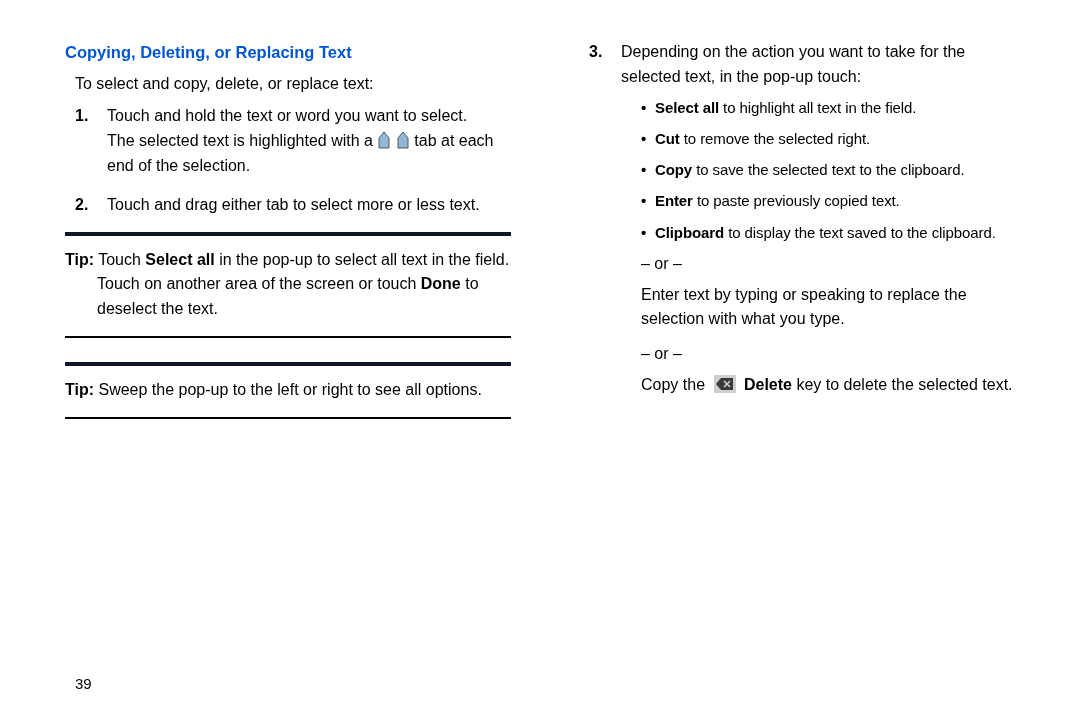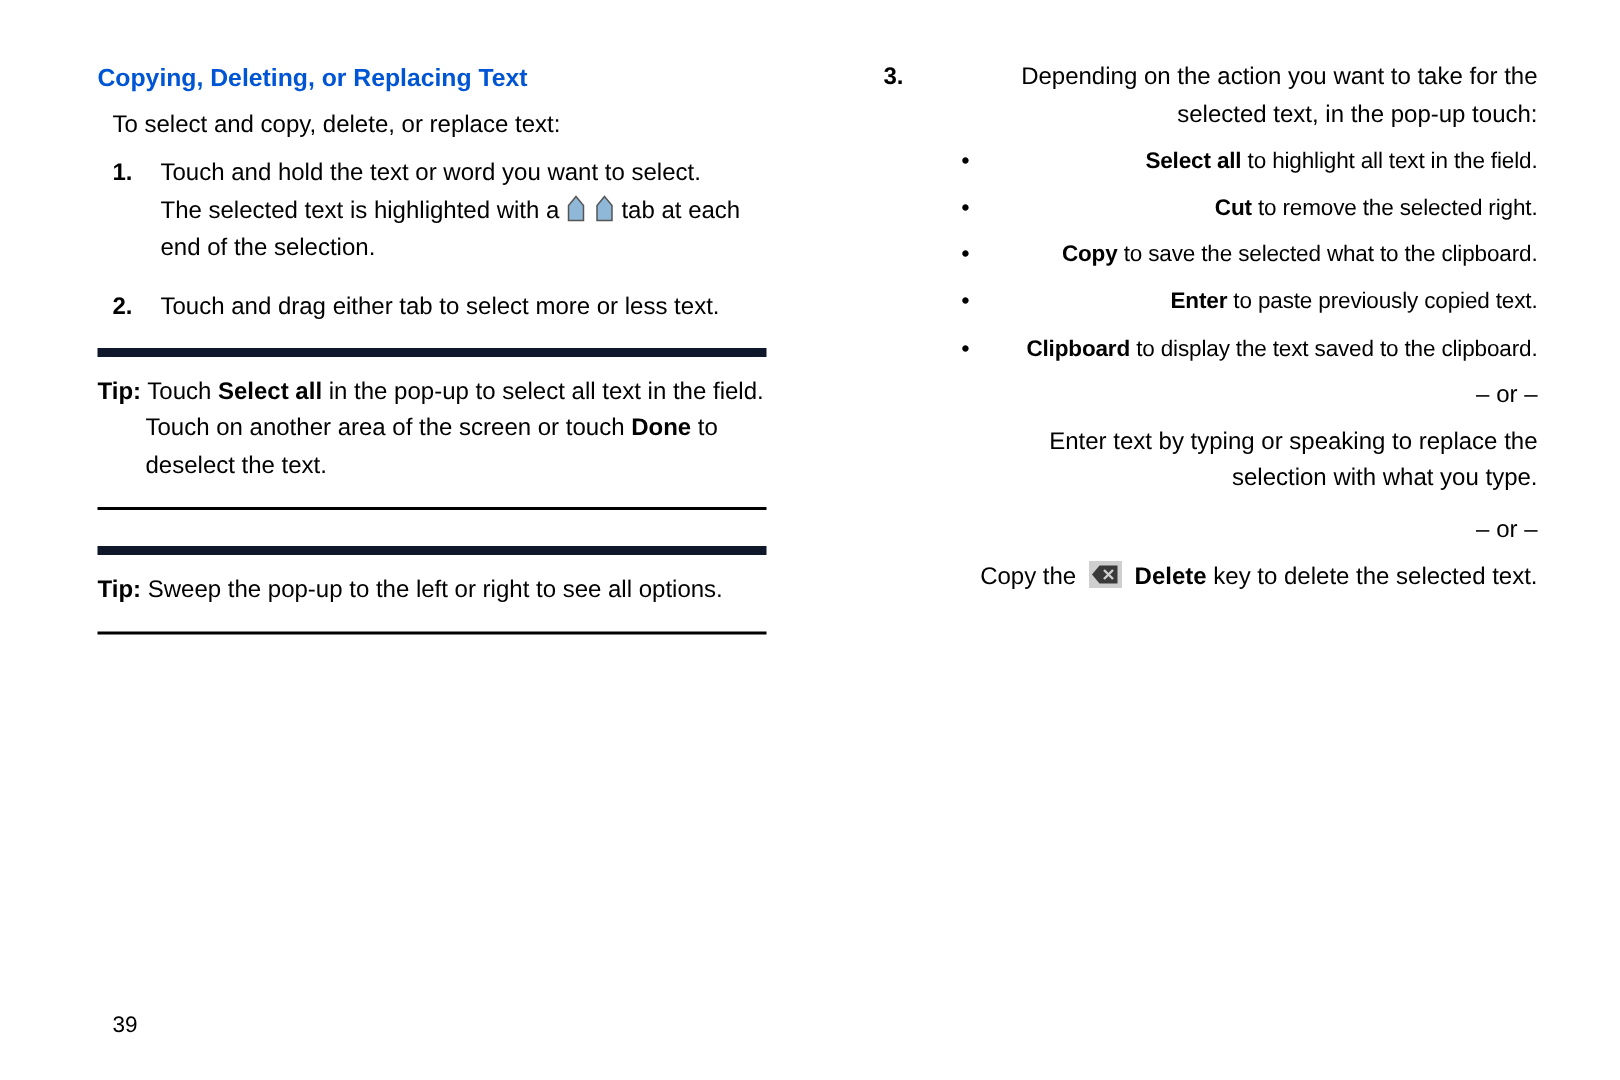--- a/index.html
+++ b/index.html
@@ -43,31 +43,31 @@
     margin: 0 0 14px 0;
     padding-left: 6px;
   }
   ol.steps > li::before {
     counter-increment: step;
     content: counter(step) ".";
     font-weight: 700;
     position: absolute;
     left: -26px;
   }
-  ol.steps.start3 { counter-reset: step 2; text-align: right; }
+  ol.steps.start3 { counter-reset: step 2; }
   .tabicon {
     display: inline-block;
     width: 14px;
     height: 20px;
     vertical-align: -4px;
     position: relative;
   }
   .tabicon svg { display: block; }
   .tip-block {
-    border-top: 6px solid #0f172a;
+    border-top: 4px solid #0f172a;
     border-bottom: 2px solid #000;
     padding: 12px 0 14px 0;
     margin: 10px 0 24px 0;
   }
   .tip-block p { margin: 0; }
   .tip-block .hang { padding-left: 32px; }
   .bullets {
     list-style: none;
     padding: 0 0 0 20px;
     margin: 6px 0 6px 0;
@@ -162,21 +162,21 @@
   </div>
 
   <div class="col">
     <ol class="steps start3">
       <li>
         <span>Depending on the action you want to take for the selected text, in the pop-up touch:</span>
 
         <ul class="bullets">
           <li><b>Select all</b><span> to highlight all text in the field.</span></li>
           <li><b>Cut</b><span> to remove the selected right.</span></li>
-          <li><b>Copy</b><span> to save the selected what to the clipboard.</span></li>
+          <li><b>Copy</b><span> to save the selected text to the clipboard.</span></li>
           <li><b>Enter</b><span> to paste previously copied text.</span></li>
           <li><b>Clipboard</b><span> to display the text saved to the clipboard.</span></li>
         </ul>
 
         <div class="or">– or –</div>
         <div class="cont">Enter text by typing or speaking to replace the selection with what you type.</div>
         <div class="or">– or –</div>
         <div class="cont">
           <span>Copy the</span>
           <span class="delete-icon">

